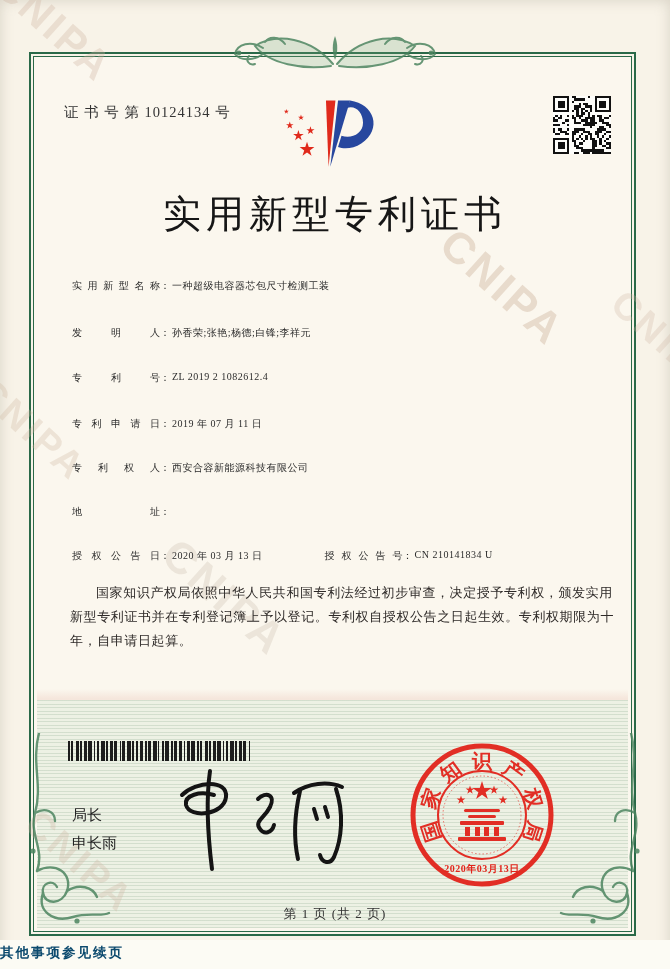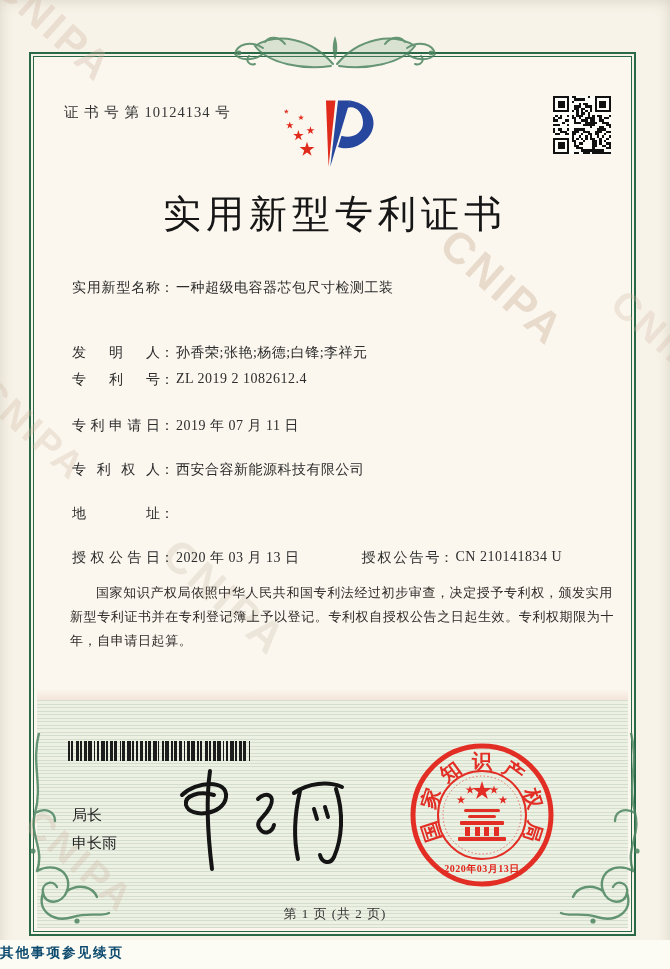--- a/index.html
+++ b/index.html
@@ -58,30 +58,30 @@
   .cert-no{
     position:absolute;left:64px;top:103px;font-size:14.5px;letter-spacing:1px;color:#343434;z-index:3;
   }
   .logo{position:absolute;left:276px;top:90px;width:112px;height:94px;z-index:3;}
   .qr{position:absolute;left:553px;top:96px;width:58px;height:58px;z-index:3;}
   .title{
     position:absolute;left:0;right:0;top:189px;text-align:center;
     font-size:38px;letter-spacing:5px;color:#161616;font-weight:500;z-index:3;
   }
   
-  .frow{position:absolute;left:72px;display:flex;align-items:flex-start;font-size:14px;color:#2c2c2c;z-index:3;}
+  .frow{position:absolute;left:72px;display:flex;align-items:flex-start;font-size:10px;color:#2c2c2c;z-index:3;}
   .flabel{
     display:inline-block;width:88px;text-align:justify;text-align-last:justify;
     -moz-text-align-last:justify;flex:0 0 88px;
   }
   .fcolon{flex:0 0 auto;}
   .fvalue{margin-left:2px;letter-spacing:.5px;}
   .fvalue-wrap{margin-left:2px;width:362px;line-height:23px;letter-spacing:.5px;}
   .row-name{top:279px;}
-  .row-inventors{top:344px;justify-content:space-between;}
+  .row-inventors{top:326px;justify-content:space-between;}
   .row-patno{top:371px;}
   .row-filedate{top:417px;}
   .row-patentee{top:461px;}
   .row-address{top:505px;}
   .row-grant{top:549px;}
   .flabel2{
     display:inline-block;width:78px;text-align:justify;text-align-last:justify;flex:0 0 78px;margin-left:62px;
   }
   
   .paras{

